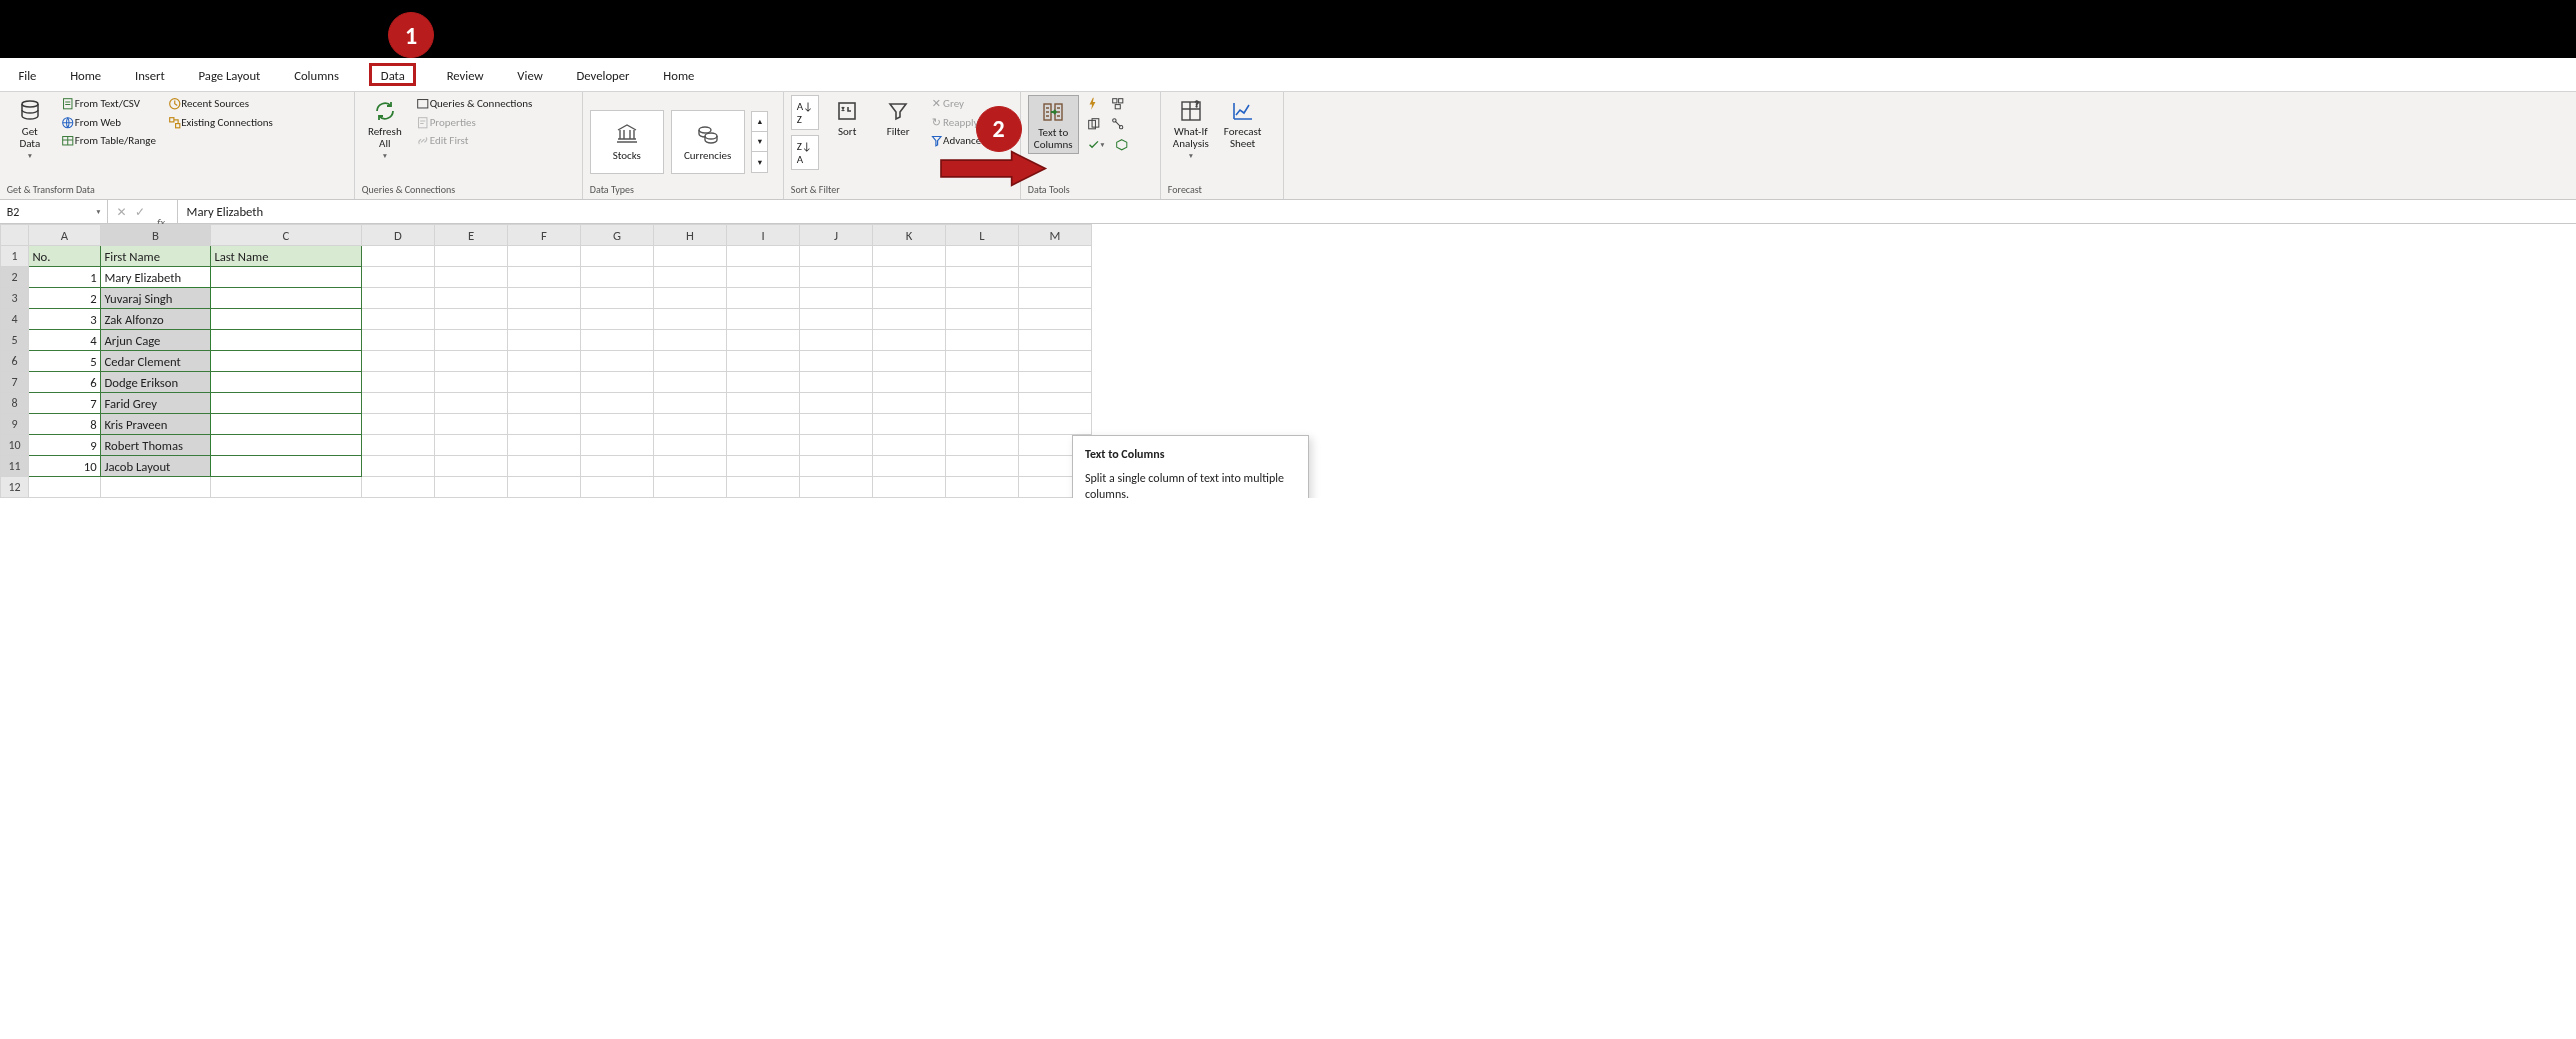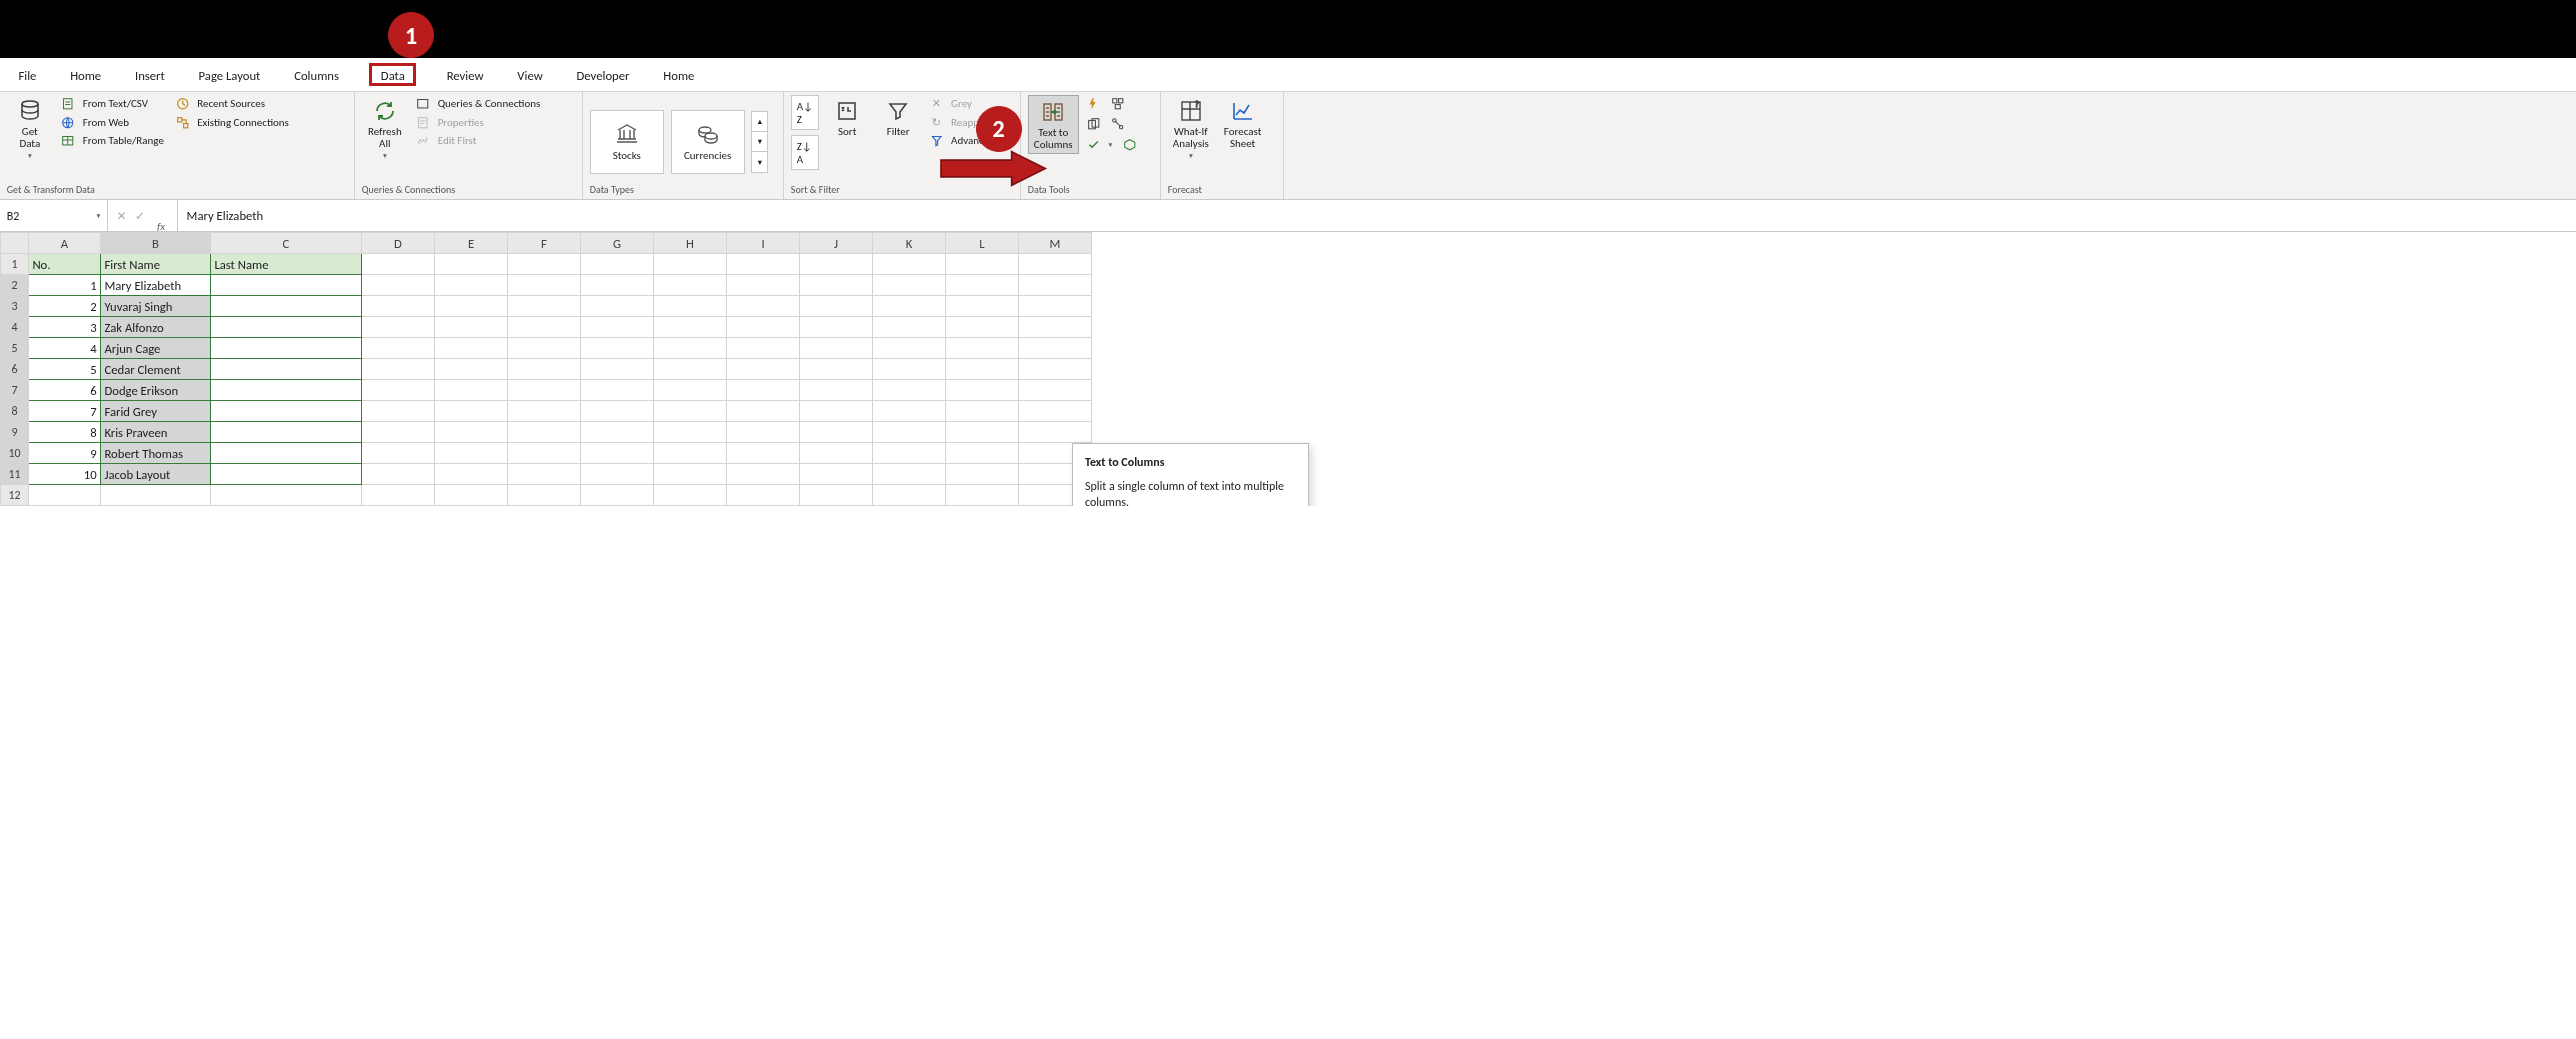--- a/index.html
+++ b/index.html
@@ -17,36 +17,36 @@
 .tab.boxed { border:3.4px solid #b91c1c; padding:1.7px 8.5px 0; margin-top:-5px; }
 
 
 .ribbon { display:flex; background:#f3f2f1; border-bottom:0.8px solid #c8c8c8; height:108px; }
 .rgroup { display:flex; flex-direction:column; border-right:0.8px solid #d2d2d2; padding:3.4px 6.8px 1.7px; position:relative; }
 .rgroup .body { flex:1; display:flex; gap:5px; align-items:flex-start; }
 .rgroup .label { font-size:10px; color:#555; padding-bottom:1.7px; }
 
 .bigbtn { display:flex; flex-direction:column; align-items:center; justify-content:center; padding:1.7px 5px; min-width:46px; cursor:pointer; font-size:11px; line-height:1.1; text-align:center; gap:1.7px;}
 .bigbtn.sel { background:#d8d8d8; border:0.8px solid #a6a6a6; }
-.smbtn { display:flex; align-items:center; gap:8px; padding:1.7px 3.4px; font-size:11px; cursor:pointer; white-space:nowrap;}
+.smbtn { display:flex; align-items:center; gap:0; padding:1.7px 3.4px; font-size:11px; cursor:pointer; white-space:nowrap;}
 .smbtn.disabled { color:#a0a0a0; }
 .col-stack { display:flex; flex-direction:column; gap:1.7px; }
 
 .icon-box { width:27px; height:27px; display:flex; align-items:center; justify-content:center; }
 .icon-box svg { width:24px; height:24px; }
 .icon16 { width:13.5px; height:13.5px; display:inline-flex; align-items:center; justify-content:center; }
 .icon16 svg { width:13.5px; height:13.5px; }
 
 .type-card { background:#fff; border:0.8px solid #c8c8c8; width:74px; height:64px; display:flex; flex-direction:column; align-items:center; justify-content:center; gap:1.7px; font-size:11px;}
 .type-scroll { display:flex; flex-direction:column; border:0.8px solid #c8c8c8; }
 .type-scroll div { width:15px; height:20px; border-bottom:0.8px solid #c8c8c8; background:#fff; display:flex;align-items:center;justify-content:center; font-size:8.5px;}
 .type-scroll div:last-child{border-bottom:none;}
 
 
-.fbar { display:flex; border-bottom:0.8px solid #c8c8c8; height:32px; align-items:stretch; }
+.fbar { display:flex; border-bottom:0.8px solid #c8c8c8; height:24px; align-items:stretch; }
 .namebox { width:108px; border-right:0.8px solid #c8c8c8; display:flex; align-items:center; padding:0 6.8px; font-size:12px; justify-content:space-between;}
 .fbtns { display:flex; align-items:center; gap:8.5px; padding:0 8.5px; border-right:0.8px solid #c8c8c8; color:#666; font-size:12px;}
 .fxlabel { font-style:italic; font-size:11px; padding:0 3.4px;margin-top:22px;}
 .finput { flex:1; padding:0 8.5px; display:flex; align-items:center; font-size:12.7px; }
 
 
 .sheet-wrap { position:relative; }
 table.sheet { border-collapse:collapse; table-layout:fixed; }
 .sheet th, .sheet td { border:0.8px solid #d4d4d4; height:21px; font-size:12.7px; font-weight:normal;}
 .sheet .corner { width:28px; background:#e8e8e8; }

